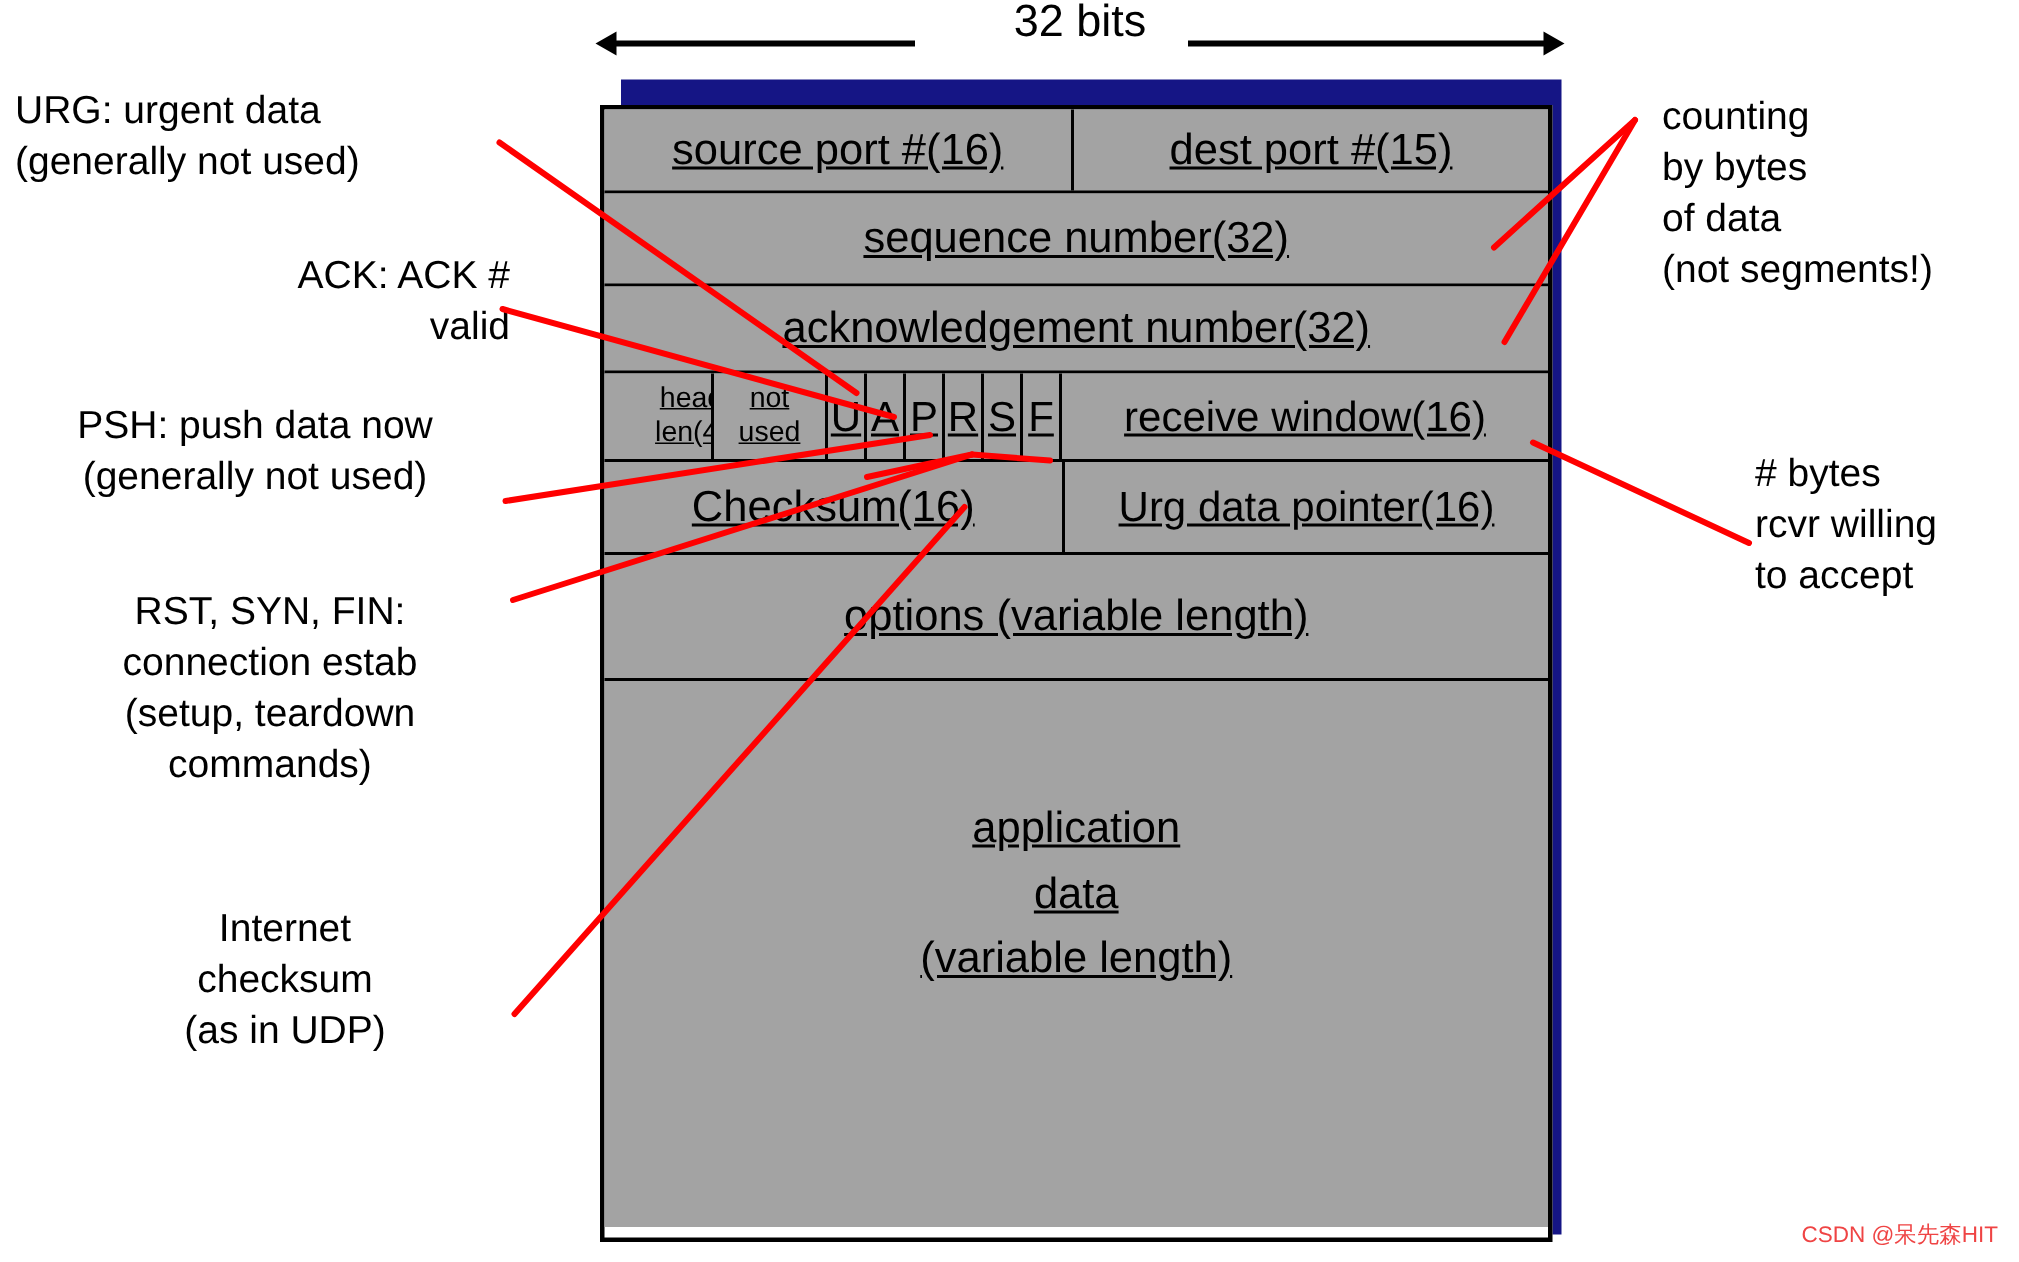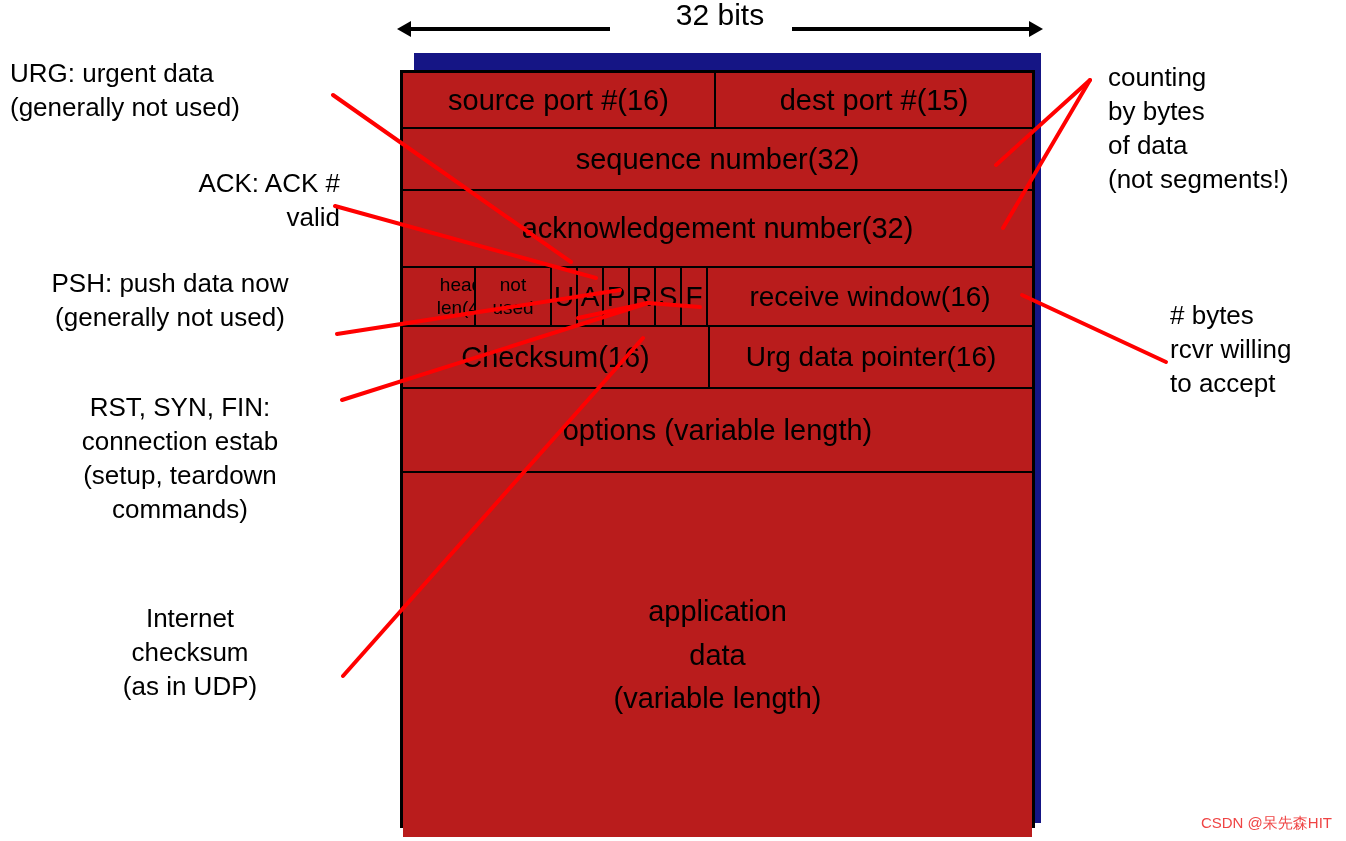--- a/index.html
+++ b/index.html
@@ -69,38 +69,39 @@
     background: #ffffff;
     border: 3px solid #000;
     box-sizing: border-box;
     z-index: 2;
   }
   .row {
     position: relative;
     display: flex;
     box-sizing: border-box;
     border-bottom: 2px solid #000;
-    background: #b91c1c;
+    background: #a3a3a3;
+    text-decoration: underline;
   }
   .row.last { border-bottom: none; }
   .cell {
     box-sizing: border-box;
     display: flex;
     align-items: center;
     justify-content: center;
     font-size: 29px;
     line-height: 1.05;
     white-space: nowrap;
     overflow: hidden;
   }
   .cell.vdiv { border-right: 2px solid #000; }
 
   #row-ports   { height: 56px; }
   #row-seq     { height: 62px; }
-  #row-ack     { height: 77px; }
+  #row-ack     { height: 58px; }
   #row-flags   { height: 59px; }
   #row-cksum   { height: 62px; }
   #row-options { height: 84px; }
   #row-appdata { height: 364px; }
 
   #cell-srcport  { width: 313px; }
   #cell-dstport  { flex: 1; }
   #cell-seqnum   { width: 100%; }
   #cell-acknum   { width: 100%; }
   #cell-checksum { width: 307px; }
@@ -122,21 +123,21 @@
     align-items: center;
     justify-content: center;
   }
   #cell-rcvwin { flex: 1; font-size: 28px; }
 
   
   #cell-appdata {
     width: 100%;
     flex-direction: column;
     justify-content: flex-start;
-    padding-top: 117px;
+    padding-top: 77px;
     line-height: 1.5;
   }
   #cell-appdata > div { font-size: 29px; }
 
   
   .annot {
     position: absolute;
     font-size: 26px;
     line-height: 34px;
     color: #000;

